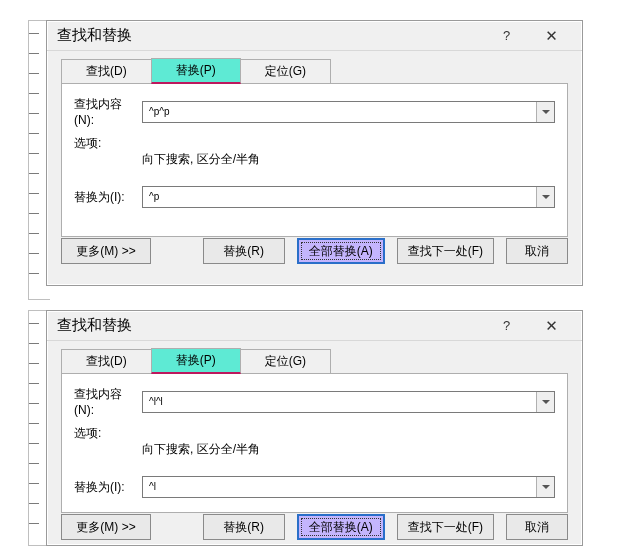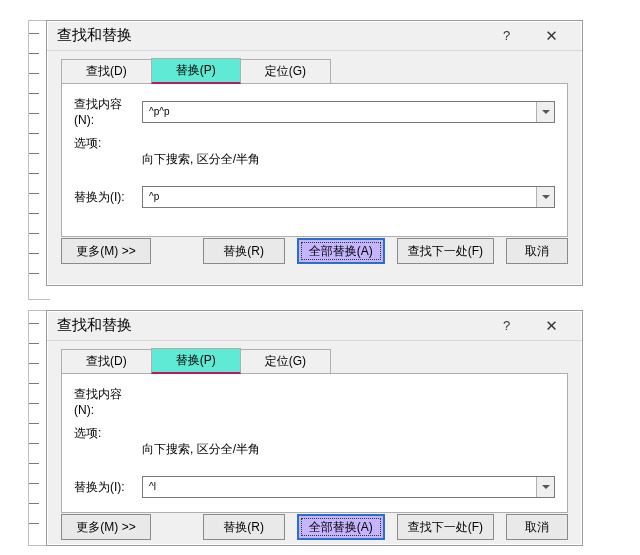--- a/index.html
+++ b/index.html
@@ -274,20 +274,26 @@
 
     <div class="tab-row">
       <div class="tab"><span>查找(D)</span></div>
       <div class="tab active"><span>替换(P)</span></div>
       <div class="tab"><span>定位(G)</span></div>
     </div>
 
     <div class="panel panel-bottom">
       <div class="field-row">
         <div class="field-label">查找内容(N):</div>
+        <div class="combo">
+          <div class="combo-input">^l^l</div>
+          <div class="combo-btn">
+            <div class="chev"></div>
+          </div>
+        </div>
       </div>
       <div class="options-row">
         <div class="field-label">选项:</div>
         <div class="options-val">向下搜索, 区分全/半角</div>
       </div>
       <div class="field-row" style="margin-bottom:8px;">
         <div class="field-label">替换为(I):</div>
         <div class="combo">
           <div class="combo-input">^l</div>
           <div class="combo-btn">

